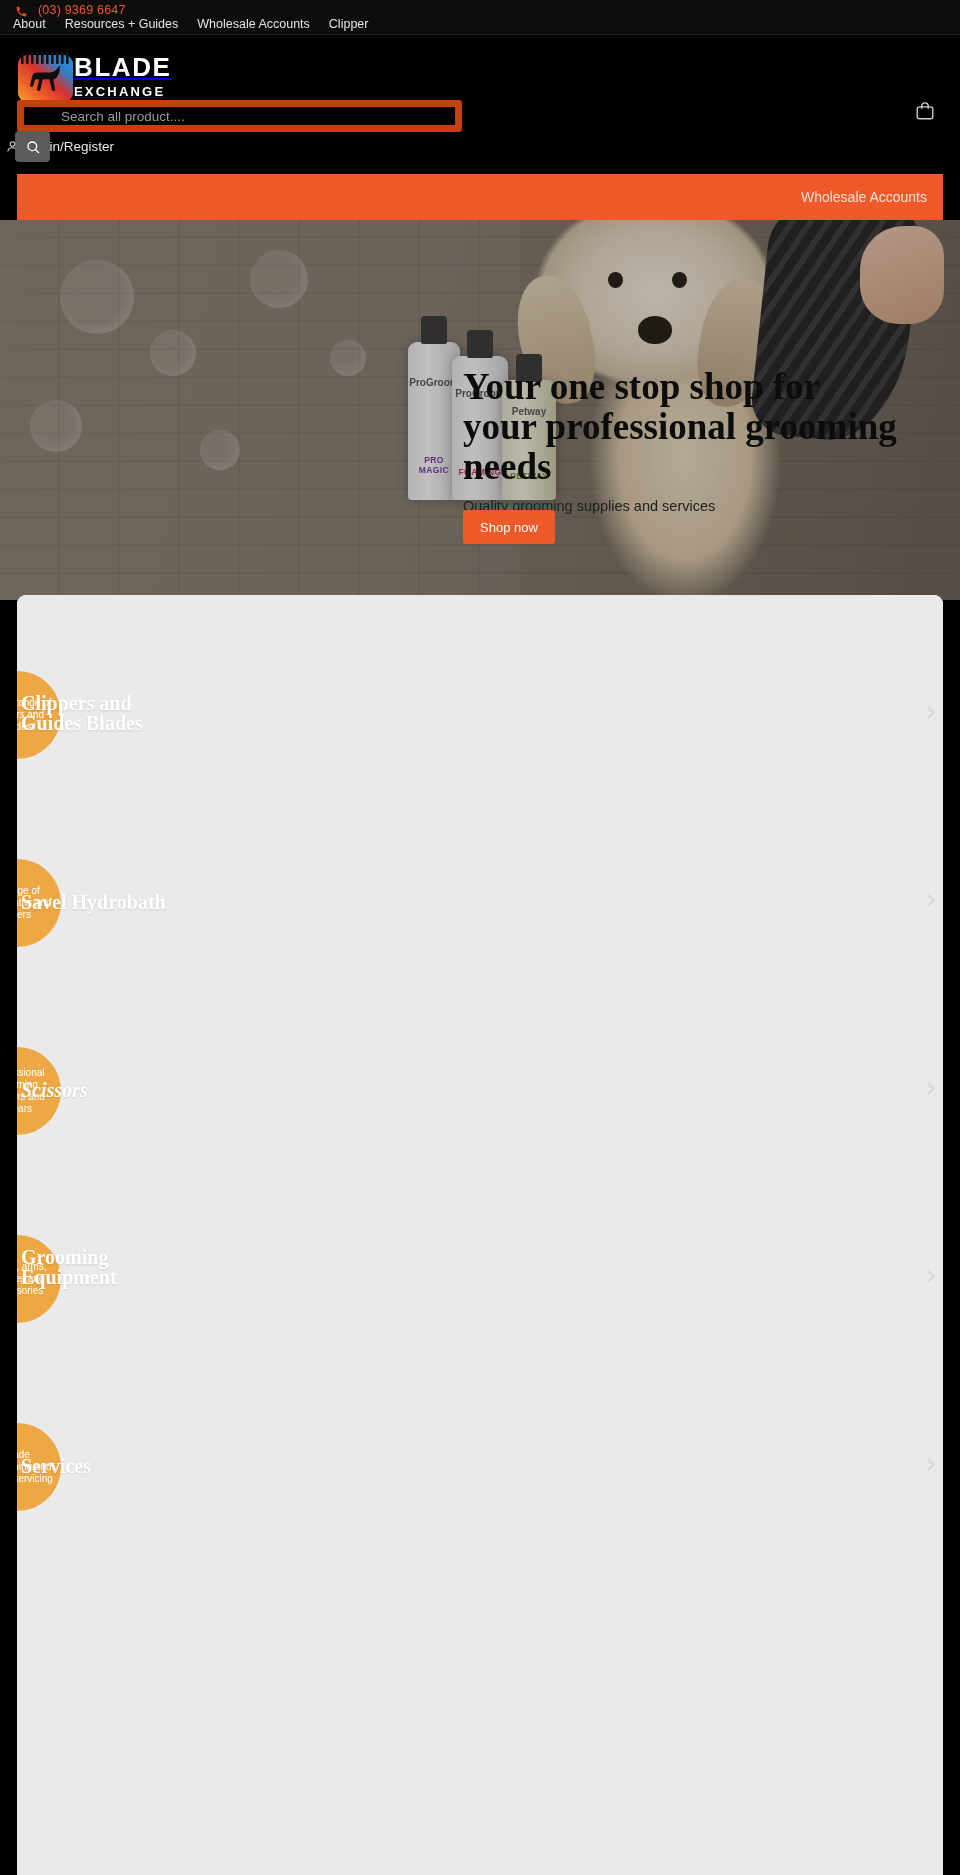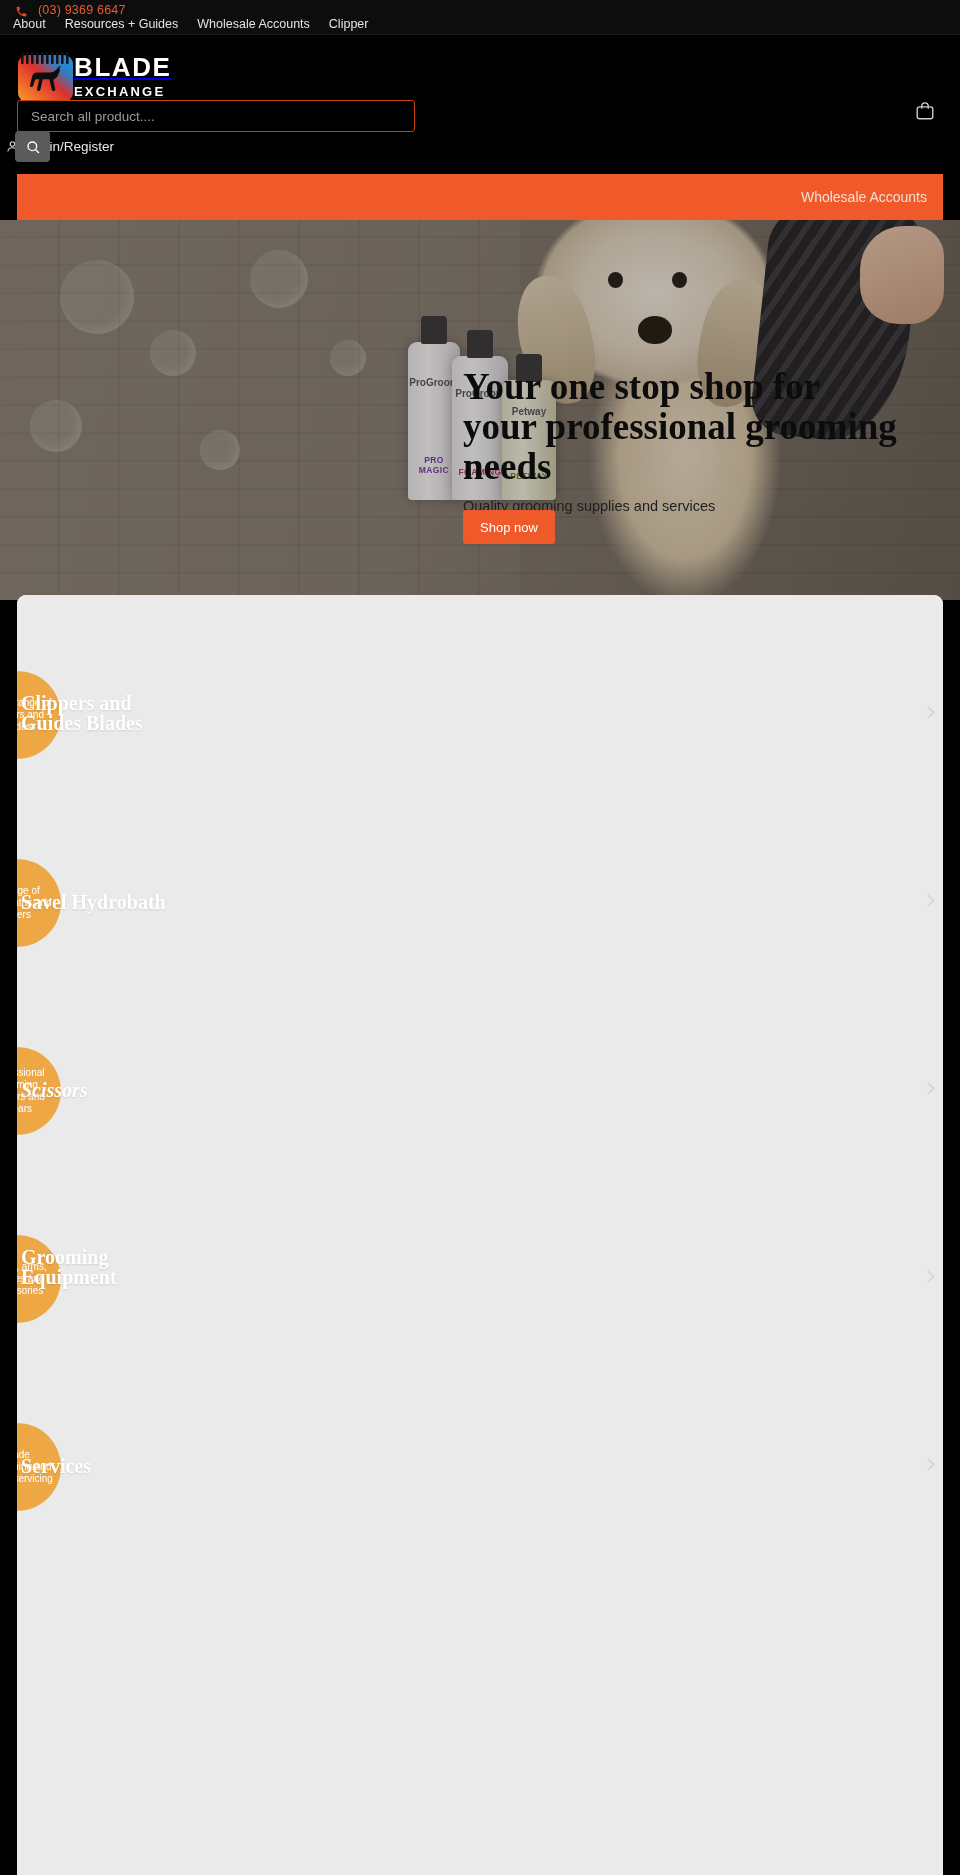--- a/index.html
+++ b/index.html
@@ -51,22 +51,22 @@
   .logo-type .l1 {
     color: #fff; font-size: 26px; font-weight: 700; letter-spacing: 1.6px;
     font-family: "Liberation Sans", sans-serif;
   }
   .logo-type .l2 {
     color: #fff; font-size: 13px; font-weight: 700; letter-spacing: 2.2px;
     margin-top: 5px; font-family: "Liberation Sans", sans-serif;
   }
 
   .search-box {
-    position: absolute; left: 17px; top: 59px; width: 398px; height: 32px;
-    background: #000; border: 1px solid #c2410c; border-radius: 3px;
+    position: absolute; left: 17px; top: 59px; width: 445px; height: 32px;
+    background: #000; border: 7px solid #c2410c; border-radius: 3px; padding-left: 24px;
   }
   .search-box input {
     width: 100%; height: 100%; background: transparent; border: 0; outline: 0;
     color: #cfcfcf; font-size: 13.5px; padding: 0 13px;
     font-family: "Liberation Sans", sans-serif;
   }
   .search-box input::placeholder { color: #9a9a9a; }
 
   .account-row {
     position: absolute; left: 5px; top: 98px;

